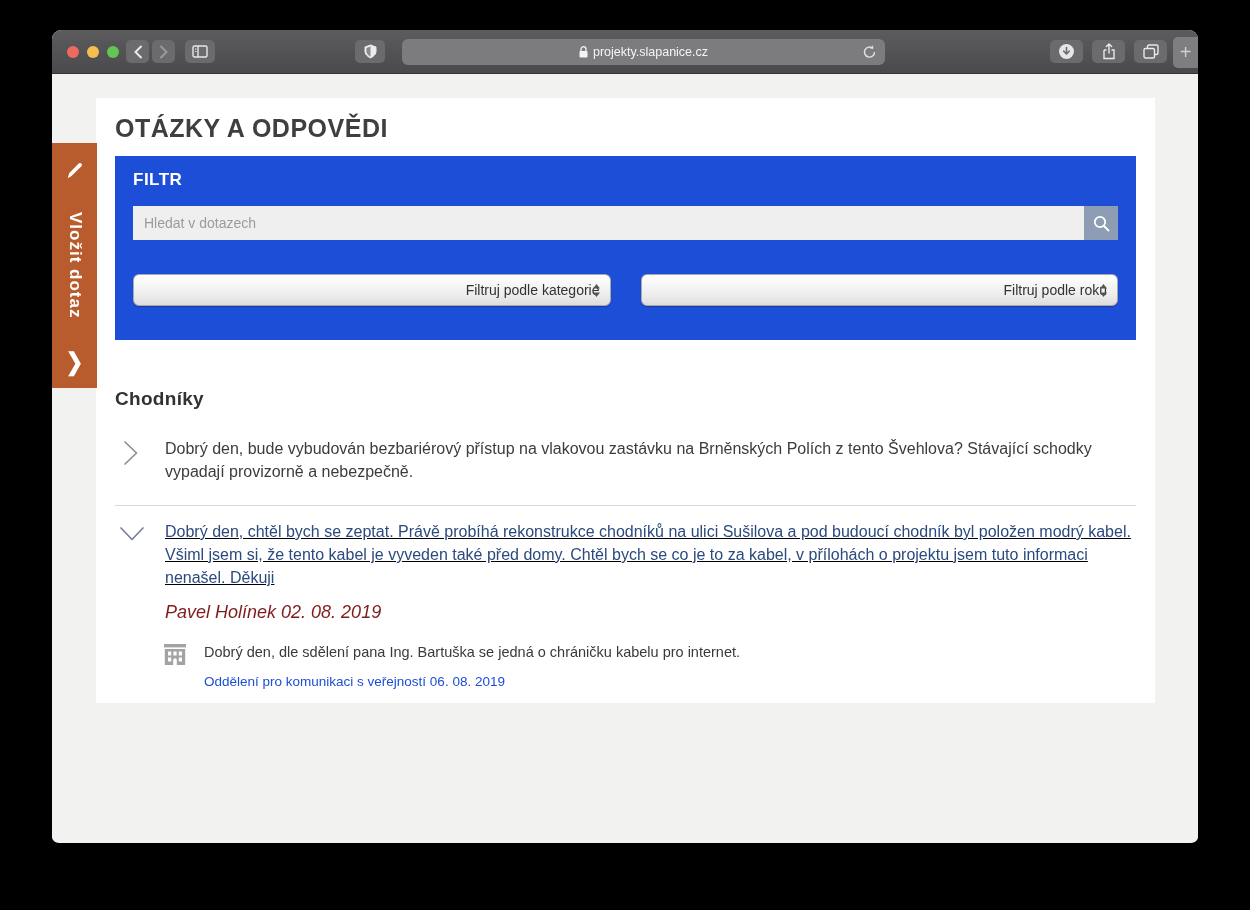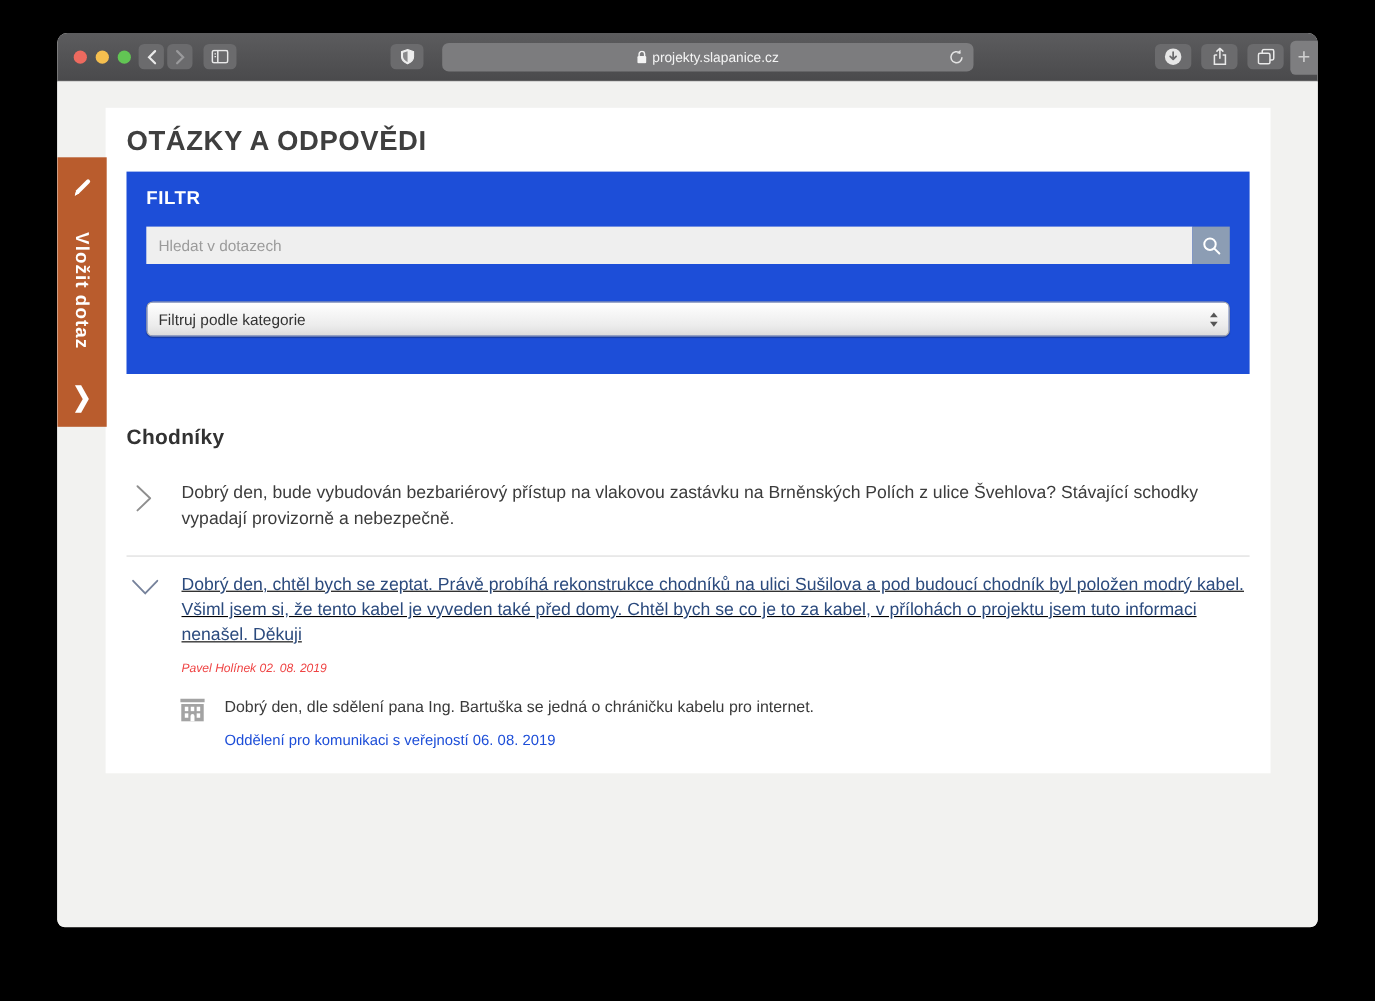--- a/index.html
+++ b/index.html
@@ -68,32 +68,32 @@
                   font-family:"Liberation Sans", sans-serif; color:#333; }
   .search-input::placeholder { color:#9b9b9b; }
   .search-btn { width:34px; height:34px; background:#8c9db4; border:none;
                 display:flex; align-items:center; justify-content:center;
                 cursor:pointer; }
   .select-row { display:flex; gap:30px; }
   .fake-select { flex:1; height:32px; border:1px solid #a9a9a9; border-radius:6px;
                  background:linear-gradient(#ffffff,#ececec 70%,#dcdcdc);
                  display:flex; align-items:center; padding:0 10px;
                  font-size:14px; color:#333; position:relative; cursor:pointer;
-                 box-shadow:0 1px 1px rgba(0,0,0,.25); }
+                 box-shadow:0 1px 1px rgba(0,0,0,.25);justify-content:flex-end; }
   .select-arrows { position:absolute; right:9px; top:8px; }
 
   
   .section-title { font-size:19px; font-weight:bold; color:#323232;
                    letter-spacing:.3px; margin:48px 0 10px 0; }
   .q-row { display:flex; padding:17px 0 22px 0; }
   .q-row.sep { border-bottom:1px solid #d9d9d9; }
   .q-icon { width:50px; flex:none; padding-top:2px; padding-left:3px; }
   .q-text { font-size:16px; line-height:23px; color:#3c3c3c; }
   .q-text.navy { color:#2b4a7d; }
-  .q-author { font-size:11px; font-style:italic; color:#ef4444;
+  .q-author { font-size:18px; font-style:italic; color:#7f1d1d;
               margin:13px 0 0 50px; }
   .answer { display:flex; margin:19px 0 6px 48px; }
   .answer-icon { width:24px; flex:none; margin-right:17px; padding-top:2px; }
   .answer-text { font-size:14.5px; color:#3a3a3a; line-height:20px;text-align:center; }
   .answer-attr { font-size:13.5px; color:#1d4ed8;
                  margin-top:12px; }
 </style>
 </head>
 <body>
 
@@ -197,32 +197,39 @@
           </button>
         </div>
         <div class="select-row">
           <div class="fake-select">
             <span>Filtruj podle kategorie</span>
             <svg class="select-arrows" width="9" height="15" viewBox="0 0 9 15">
               <path d="M4.5 1 L8 5.5 H1 Z" fill="#555"></path>
               <path d="M4.5 14 L1 9.5 H8 Z" fill="#555"></path>
             </svg>
           </div>
+          <div class="fake-select">
+            <span>Filtruj podle roku</span>
+            <svg class="select-arrows" width="9" height="15" viewBox="0 0 9 15">
+              <path d="M4.5 1 L8 5.5 H1 Z" fill="#555"></path>
+              <path d="M4.5 14 L1 9.5 H8 Z" fill="#555"></path>
+            </svg>
+          </div>
         </div>
       </div>
 
       <div class="section-title">Chodníky</div>
 
       <div class="q-row sep">
         <div class="q-icon">
           <svg width="24" height="28" viewBox="0 0 24 28">
             <path d="M7 3 L18.5 14 L7 25" fill="none" stroke="#8f8f8f" stroke-width="1.7" stroke-linecap="round" stroke-linejoin="round"></path>
           </svg>
         </div>
-        <div class="q-text">Dobrý den, bude vybudován bezbariérový přístup na vlakovou zastávku na Brněnských Polích z ulice Švehlova? Stávající schodky vypadají provizorně a nebezpečně.</div>
+        <div class="q-text">Dobrý den, bude vybudován bezbariérový přístup na vlakovou zastávku na Brněnských Polích z tento Švehlova? Stávající schodky vypadají provizorně a nebezpečně.</div>
       </div>
 
       <div class="q-row-expanded sep q-row" style="display:block; padding-top:14px;">
         <div style="display:flex;text-decoration:underline;">
           <div class="q-icon">
             <svg width="28" height="24" viewBox="0 0 28 24">
               <path d="M3 6 L14 17.5 L25 6" fill="none" stroke="#76829b" stroke-width="1.7" stroke-linecap="round" stroke-linejoin="round"></path>
             </svg>
           </div>
           <div class="q-text navy">Dobrý den, chtěl bych se zeptat. Právě probíhá rekonstrukce chodníků na ulici Sušilova a pod budoucí chodník byl položen modrý kabel. Všiml jsem si, že tento kabel je vyveden také před domy. Chtěl bych se co je to za kabel, v přílohách o projektu jsem tuto informaci nenašel. Děkuji</div>

